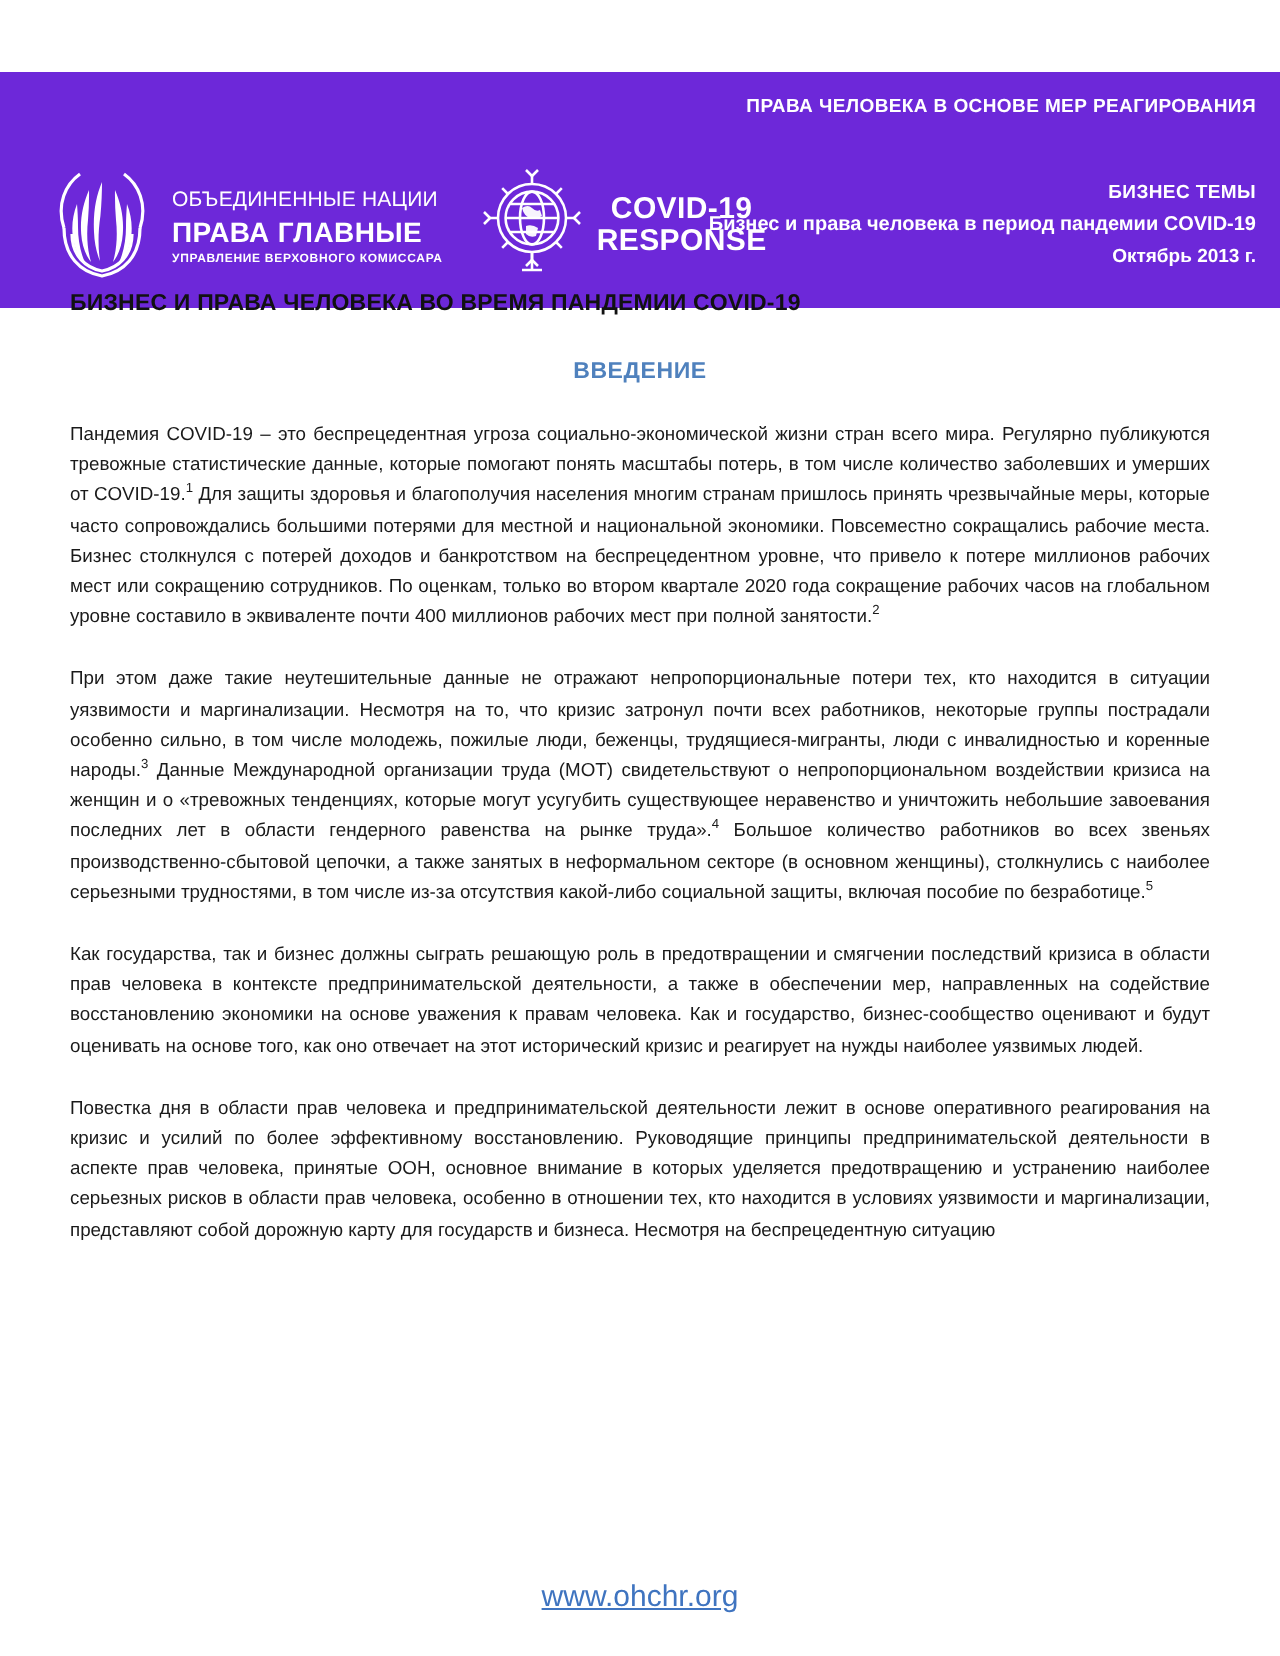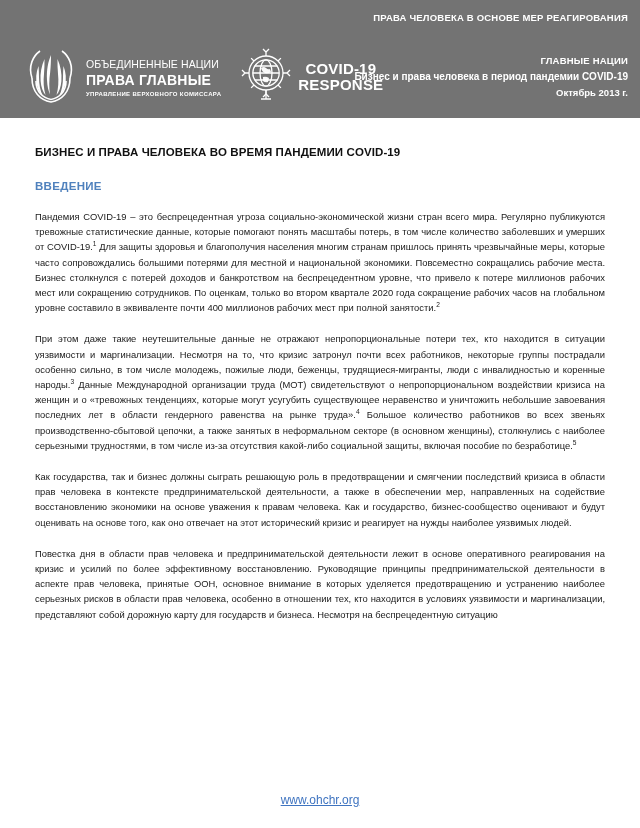--- a/index.html
+++ b/index.html
@@ -161,20 +161,21 @@
     font-weight: bold;
     color: #111111;
     letter-spacing: 0.1px;
   }
   .section-heading {
     margin-top: 22px;
     font-size: 11.5px;
     font-weight: bold;
     color: #4F81BD;
     letter-spacing: 0.3px;
+    text-align: center;
   }
   .para {
     margin-top: 16px;
     font-size: 9.4px;
     line-height: 15.2px;
     text-align: justify;
     color: #1a1a1a;
     hyphens: none;
   }
   .para:first-of-type {
@@ -187,30 +188,30 @@
   }
 
   .doc-footer {
     position: absolute;
     left: 0;
     top: 790px;
     width: 640px;
     text-align: center;
   }
   .footer-link {
-    font-size: 12px;
+    font-size: 15px;
     color: #3F74C0;
     text-decoration: underline;
     cursor: pointer;
   }
 </style>
 </head>
 <body>
 
-<div class="header-band" style="background: #737373;">
+<div class="header-band" style="background: #6d28d9; margin-top: 36px;">
 
   <div class="header-tagline">ПРАВА ЧЕЛОВЕКА В ОСНОВЕ МЕР РЕАГИРОВАНИЯ</div>
 
   <div class="header-logos">
 
     <div class="un-lockup">
       <span class="un-emblem">
         <svg viewBox="0 0 54 56" width="54" height="56" aria-hidden="true">
           <g fill="none" stroke="#ffffff" stroke-width="1.6">
             <path d="M8 30 C4 18 9 8 16 3 M46 30 C50 18 45 8 38 3"></path>
@@ -259,21 +260,21 @@
       <span class="covid-wordmark">
         <span class="covid-line1" style="display:block">COVID-19</span>
         <span class="covid-line2" style="display:block">RESPONSE</span>
         <span class="covid-rule"></span>
       </span>
     </div>
 
   </div>
 
   <div class="header-right">
-    <div class="hr-title">ГЛАВНЫЕ НАЦИИ</div>
+    <div class="hr-title">БИЗНЕС ТЕМЫ</div>
     <div class="hr-sub">Бизнес и права человека в период пандемии COVID-19</div>
     <div class="hr-date">Октябрь 2013 г.</div>
   </div>
 </div>
 
 <div class="doc-body">
 
   <div class="doc-title">БИЗНЕС И ПРАВА ЧЕЛОВЕКА ВО ВРЕМЯ ПАНДЕМИИ COVID-19</div>
 
   <div class="section-heading" style="color: rgb(79, 129, 189);">ВВЕДЕНИЕ</div>

